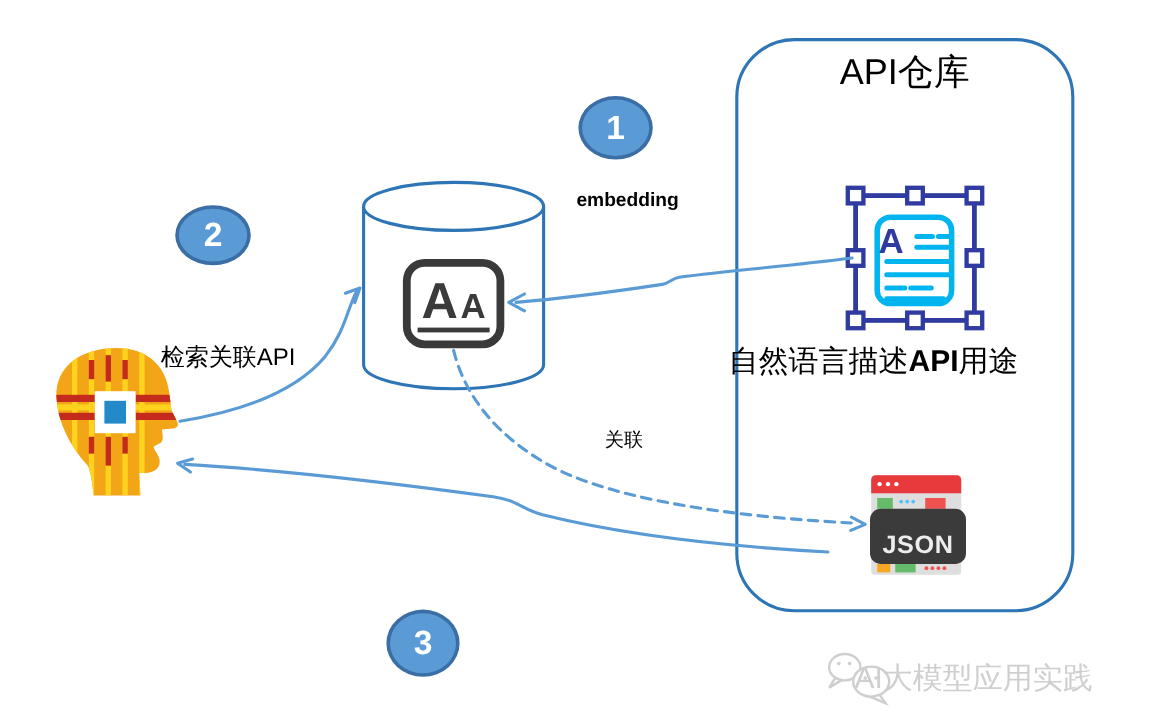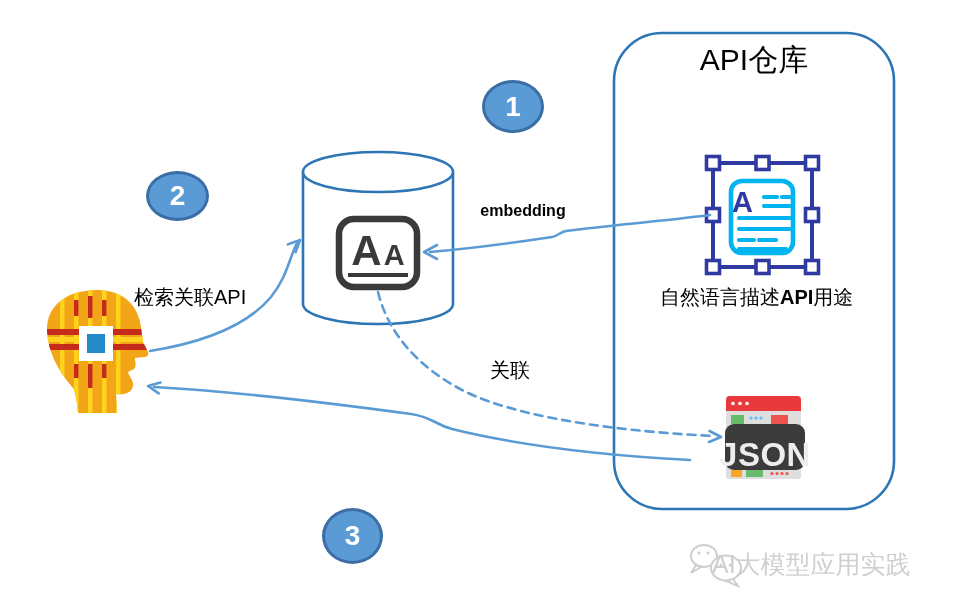--- a/index.html
+++ b/index.html
@@ -23,42 +23,42 @@
   .aa-box{fill:#fff;stroke:var(--icon-dark);stroke-width:6.5px;}
   .sel-frame{fill:none;stroke:var(--indigo);stroke-width:4px;}
   .sel-handle{fill:#fff;stroke:var(--indigo);stroke-width:3.6px;}
   .doc-body{fill:#fff;stroke:var(--cyan);stroke-width:4.6px;}
   .doc-line{stroke:var(--cyan);stroke-width:4.2px;stroke-linecap:round;}
   .wm{stroke:var(--watermark-gray);stroke-width:2px;fill:#fff;}
   .wm-dot{fill:var(--watermark-gray);}
   
   .repo-title{left:614px;top:40px;width:280px;text-align:center;font-size:30px;font-weight:normal;}
   .vec-title{left:303px;top:155px;width:150px;text-align:center;font-size:21px;font-weight:bold;}
-  .doc-caption{left:660px;top:284px;width:260px;font-size:20px;}
-  .embedding{left:458px;top:159px;width:130px;text-align:center;font-size:16px;font-weight:bold;margin-top:43px;}
+  .doc-caption{left:598px;top:284px;width:260px;text-align:center;font-size:25px;}
+  .embedding{left:458px;top:159px;width:130px;text-align:center;font-size:16px;font-weight:bold;}
   .step2-lbl{left:134px;top:243px;font-size:20px;font-weight:normal;margin-top:41px;}
   .step3-lbl{left:222px;top:448px;font-size:20px;font-weight:bold;}
-  .relation{left:490px;top:357px;font-size:20px;}
+  .relation{left:504px;top:357px;font-size:16px;}
   .num-circle{
     background:var(--circle-fill);border:3px solid var(--circle-border);
     border-radius:50%;display:flex;align-items:center;justify-content:center;
     color:#fff;font-weight:bold;font-size:28px;box-sizing:border-box;
   }
   .c1{left:482px;top:80px;width:62px;height:53px;}
   .c2{left:146px;top:171px;width:63px;height:50px;}
   .c3{left:322px;top:508px;width:61px;height:56px;}
   .aa-wrap{left:339px;top:219px;width:78px;height:68px;display:flex;align-items:center;justify-content:center;}
   .aa-inner{display:flex;align-items:baseline;gap:2px;border-bottom:4px solid var(--icon-dark);
     padding:0 3px 1px 3px;color:var(--icon-dark);line-height:1;}
   .aa-big{font-size:42px;font-weight:bold;}
   .aa-small{font-size:29px;font-weight:bold;}
   .doc-a{left:732px;top:188px;width:32px;height:32px;font-size:29px;font-weight:bold;
     color:var(--indigo);line-height:1;}
   .json-badge-text{left:725px;top:424px;width:80px;height:61px;display:flex;align-items:center;
-    justify-content:center;color:#EDEDED;font-size:33px;font-weight:bold;letter-spacing:.5px;}
+    justify-content:center;color:#EDEDED;font-size:21px;font-weight:bold;letter-spacing:.5px;}
   .watermark-text{left:712px;top:548px;font-size:25px;color:var(--watermark-gray);}
 </style>
 </head>
 <body>
 
 <div class="stage">
 
   <svg width="960" height="602" viewBox="0 0 960 602">
     <defs>
       <clipPath id="headClip">

